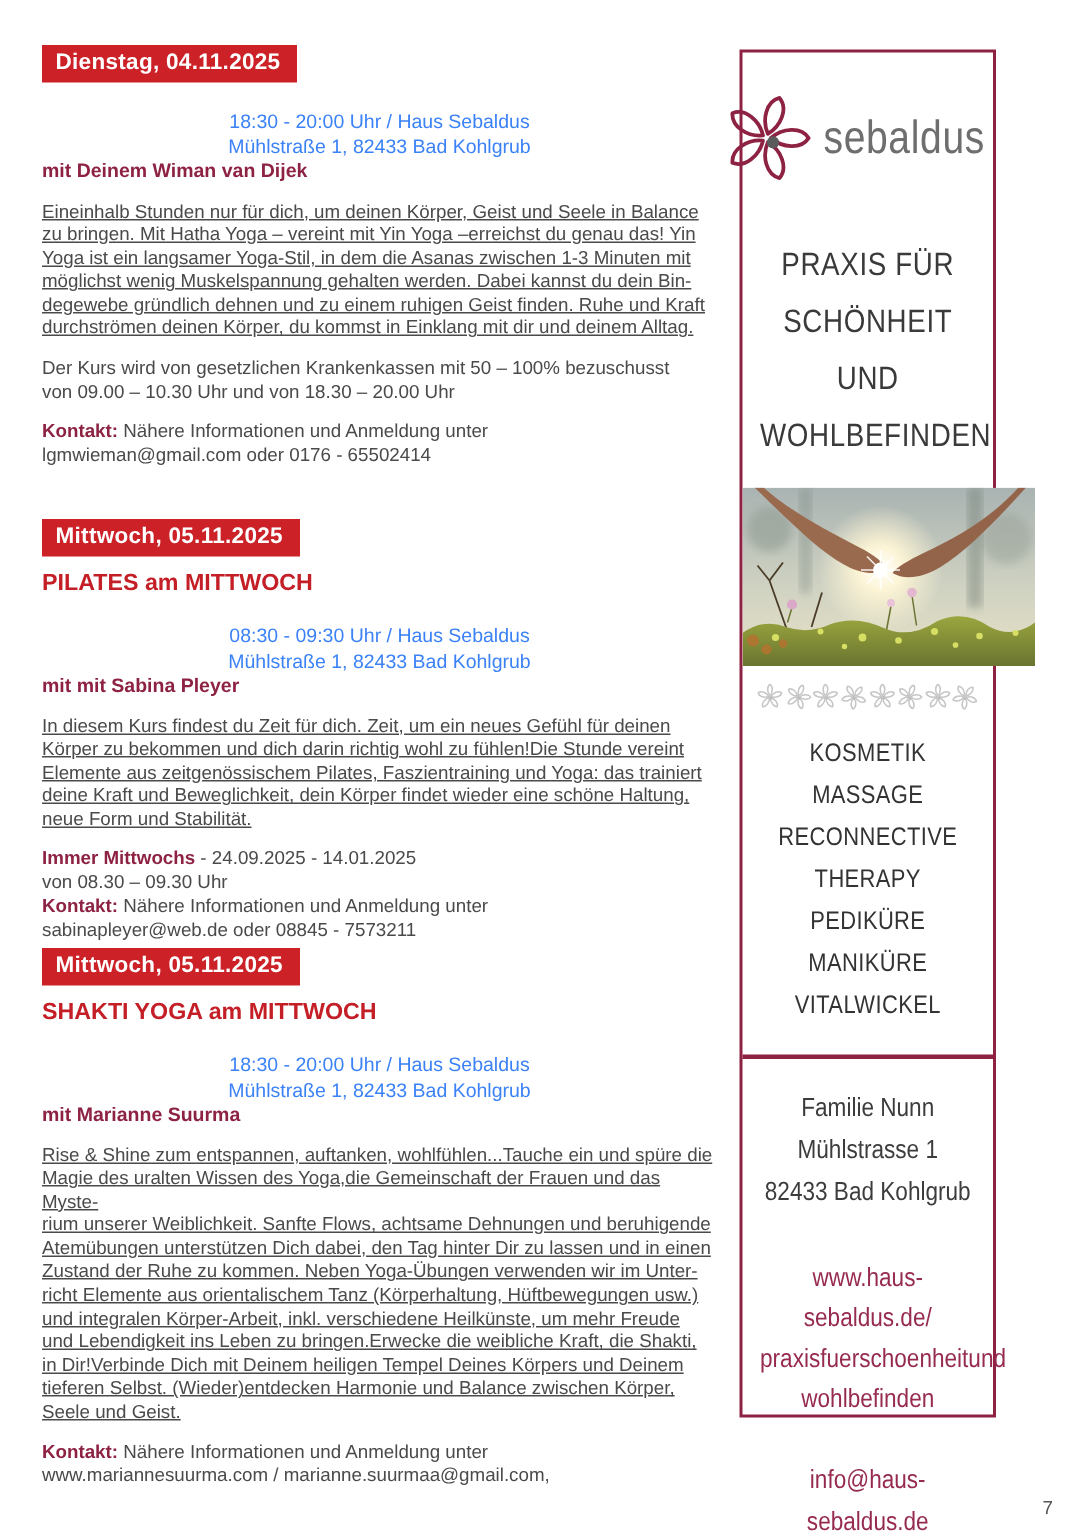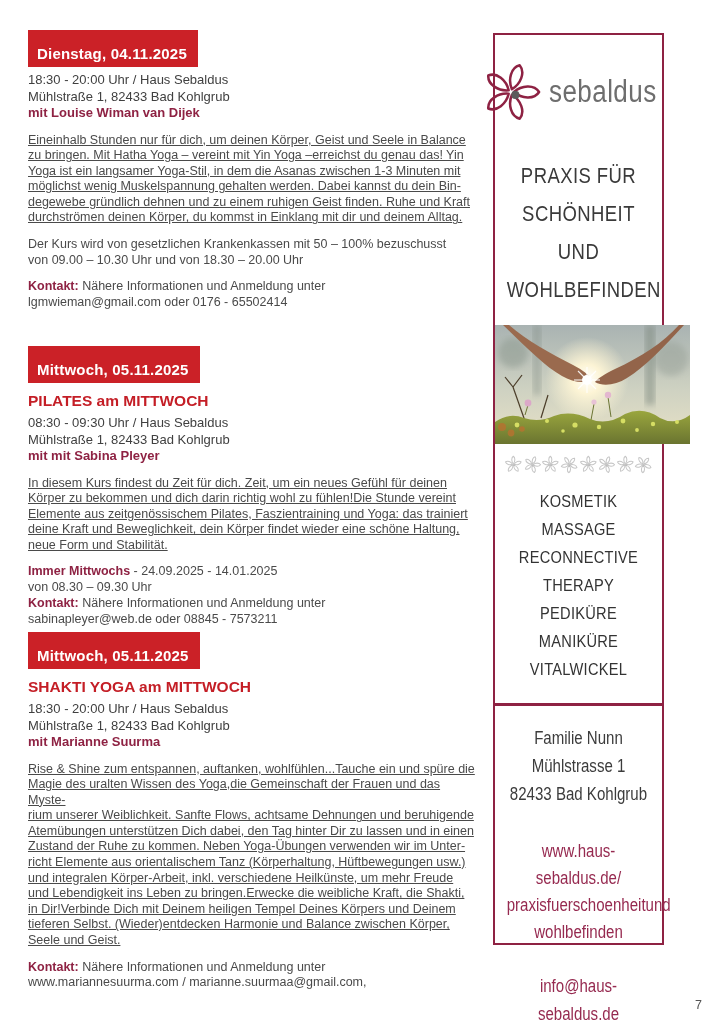--- a/index.html
+++ b/index.html
@@ -11,24 +11,24 @@
   }
   html,body{margin:0;padding:0;background:#888;}
   .page{
     position:relative;width:722px;height:1024px;background:#ffffff;
     font-family:"Liberation Sans", sans-serif;overflow:hidden;margin:0 auto;
   }
   
   .event{position:absolute;left:28px;width:450px;}
   .badge{
     display:inline-block;background:var(--red);color:#fff;font-weight:bold;
-    font-size:15px;padding:15px 11px 5px 9px;letter-spacing:.2px;
+    font-size:15px;padding:3px 11px 5px 9px;letter-spacing:.2px;
   }
   .title{margin:9px 0 0;color:var(--red2);font-size:15.5px;font-weight:bold;}
-  .meta{margin:5px 0 0;font-size:13px;line-height:16.5px;color:#404040;white-space:pre-line;}
+  .meta{margin:18px 0 0;font-size:13px;line-height:16.5px;color:#3b82f6;white-space:pre-line;text-align:center;}
   .instructor{margin:0;font-size:13px;line-height:16.5px;color:var(--maroon);font-weight:bold;}
   .para{margin:11px 0 0;font-size:12.5px;line-height:15.6px;color:var(--body);white-space:pre-line;text-decoration:underline;}
   .block{margin-top:11px;}
   .line{margin:0;font-size:12.5px;line-height:15.7px;color:var(--body);}
   .maroon{color:var(--maroon);font-weight:bold;}
   
   .ad{
     position:absolute;left:493px;top:33px;width:171px;height:912px;
     box-sizing:border-box;border:2px solid var(--maroon);background:#fff;
     text-align:center;
@@ -71,21 +71,21 @@
         <path d="M12,11 C9.5,8.2 9.2,3.2 12,1.4 C14.8,3.2 14.5,8.2 12,11 Z" transform="rotate(288 12 12)"></path>
         <circle cx="13" cy="13" r="1.3" fill="#bdbdbd" stroke="none"></circle>
       </g>
     </defs>
   </svg>
 
   <section class="event" style="top:30px">
     <div class="badge">Dienstag, 04.11.2025</div>
     <p class="meta">18:30 - 20:00 Uhr  / Haus Sebaldus
 Mühlstraße 1, 82433 Bad Kohlgrub</p>
-    <p class="instructor">mit Louise Wiman van Dijek</p>
+    <p class="instructor">mit Deinem Wiman van Dijek</p>
     <p class="para">Eineinhalb Stunden nur für dich, um deinen Körper, Geist und Seele in Balance
 zu bringen. Mit Hatha Yoga – vereint mit Yin Yoga –erreichst du genau das! Yin
 Yoga ist ein langsamer Yoga-Stil, in dem die Asanas zwischen 1-3 Minuten mit
 möglichst wenig Muskelspannung gehalten werden. Dabei kannst du dein Bin-
 degewebe gründlich dehnen und zu einem ruhigen Geist finden. Ruhe und Kraft
 durchströmen deinen Körper, du kommst in Einklang mit dir und deinem Alltag.</p>
     <div class="block">
       <p class="line">Der Kurs wird von gesetzlichen Krankenkassen mit 50 – 100% bezuschusst</p>
       <p class="line">von 09.00 – 10.30 Uhr und von 18.30 – 20.00 Uhr</p>
     </div>

